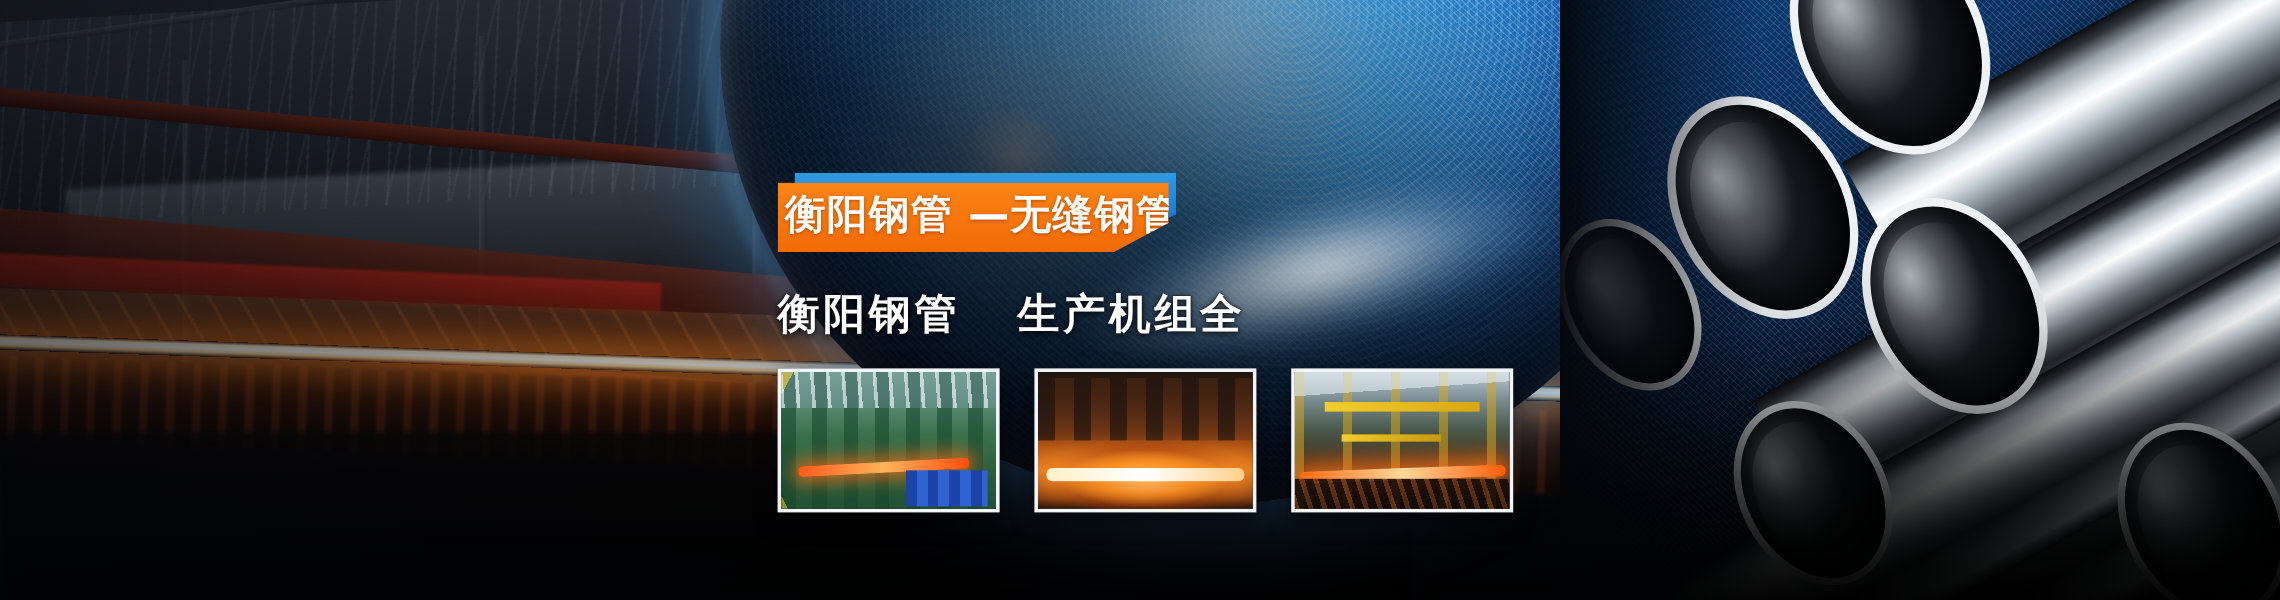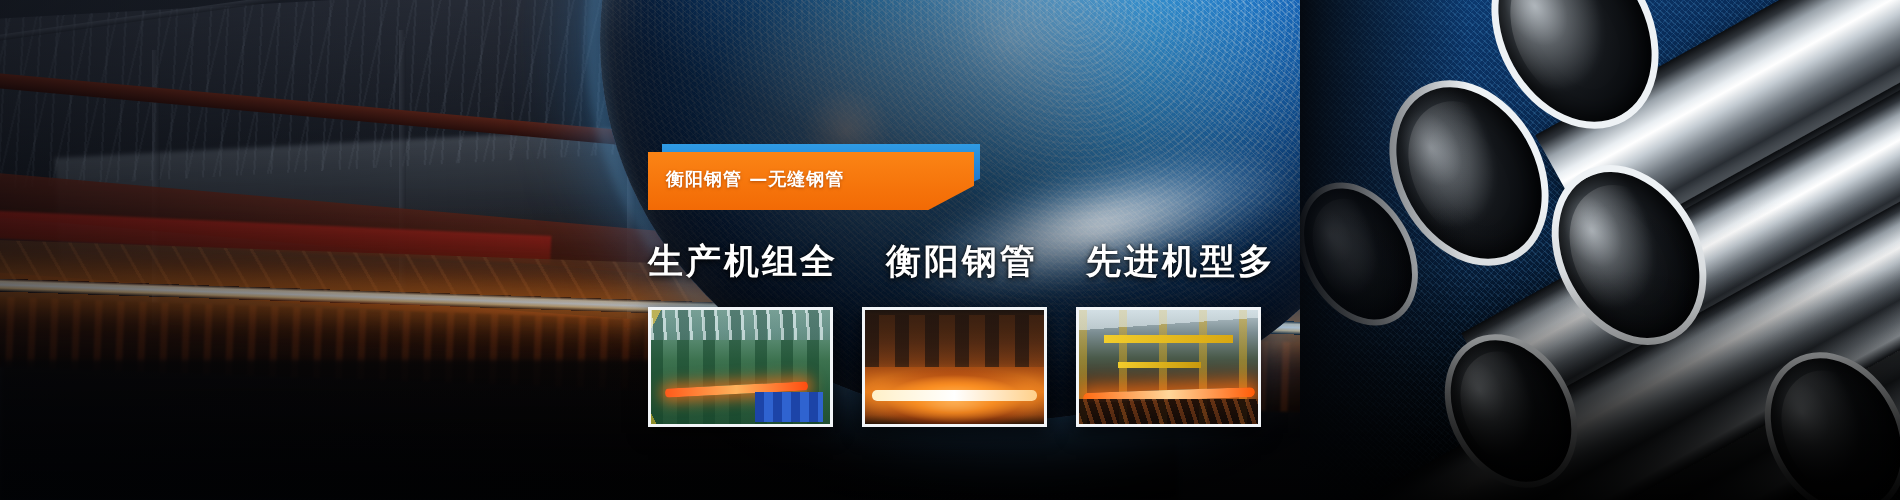--- a/index.html
+++ b/index.html
@@ -174,22 +174,22 @@
     background:linear-gradient(180deg,#2f9be4,#1667c4);
     clip-path:polygon(0 0,100% 0,100% 62%,85% 100%,0 100%);
   }
   .badge-orange{
     position:absolute;left:0;top:2px;width:326px;height:58px;
     background:linear-gradient(180deg,#fb8415,#f26a05);
     clip-path:polygon(0 0,100% 0,100% 58%,86% 100%,0 100%);
     display:flex;align-items:center;
   }
   .badge-text{
-    color:#ffffff;font-size:18px;font-weight:bold;letter-spacing:1px;
-    padding-left:18px;margin-top:-4px;
+    color:#ffffff;font-size:34px;font-weight:bold;letter-spacing:1px;
+    padding-left:6px;margin-top:-4px;
     text-shadow:0 1px 3px rgba(120,40,0,.55);
     white-space:nowrap;
   }
 
   .headline{
     margin-top:26px;display:flex;gap:48px;align-items:center;white-space:nowrap;
   }
   .hl-item{
     color:#ffffff;font-size:35px;font-weight:bold;letter-spacing:3px;
     text-shadow:0 2px 6px rgba(0,0,0,.85),0 0 2px rgba(0,0,0,.9);
@@ -339,23 +339,22 @@
   <div class="content">
 
     <div class="badge-wrap">
       <div class="badge-blue"></div>
       <div class="badge-orange">
         <span class="badge-text">衡阳钢管 —无缝钢管</span>
       </div>
     </div>
 
     <div class="headline">
+      <span class="hl-item">衡阳钢管</span>
       <span class="hl-item">生产机组全</span>
-      <span class="hl-item">衡阳钢管</span>
-      <span class="hl-item">先进机型多</span>
     </div>
 
     <div class="thumbs">
 
       <div class="thumb">
         <div class="ph ph-mill">
           <div class="roof"></div>
           <div class="hot"></div>
           <div class="blu"></div>
         </div>

